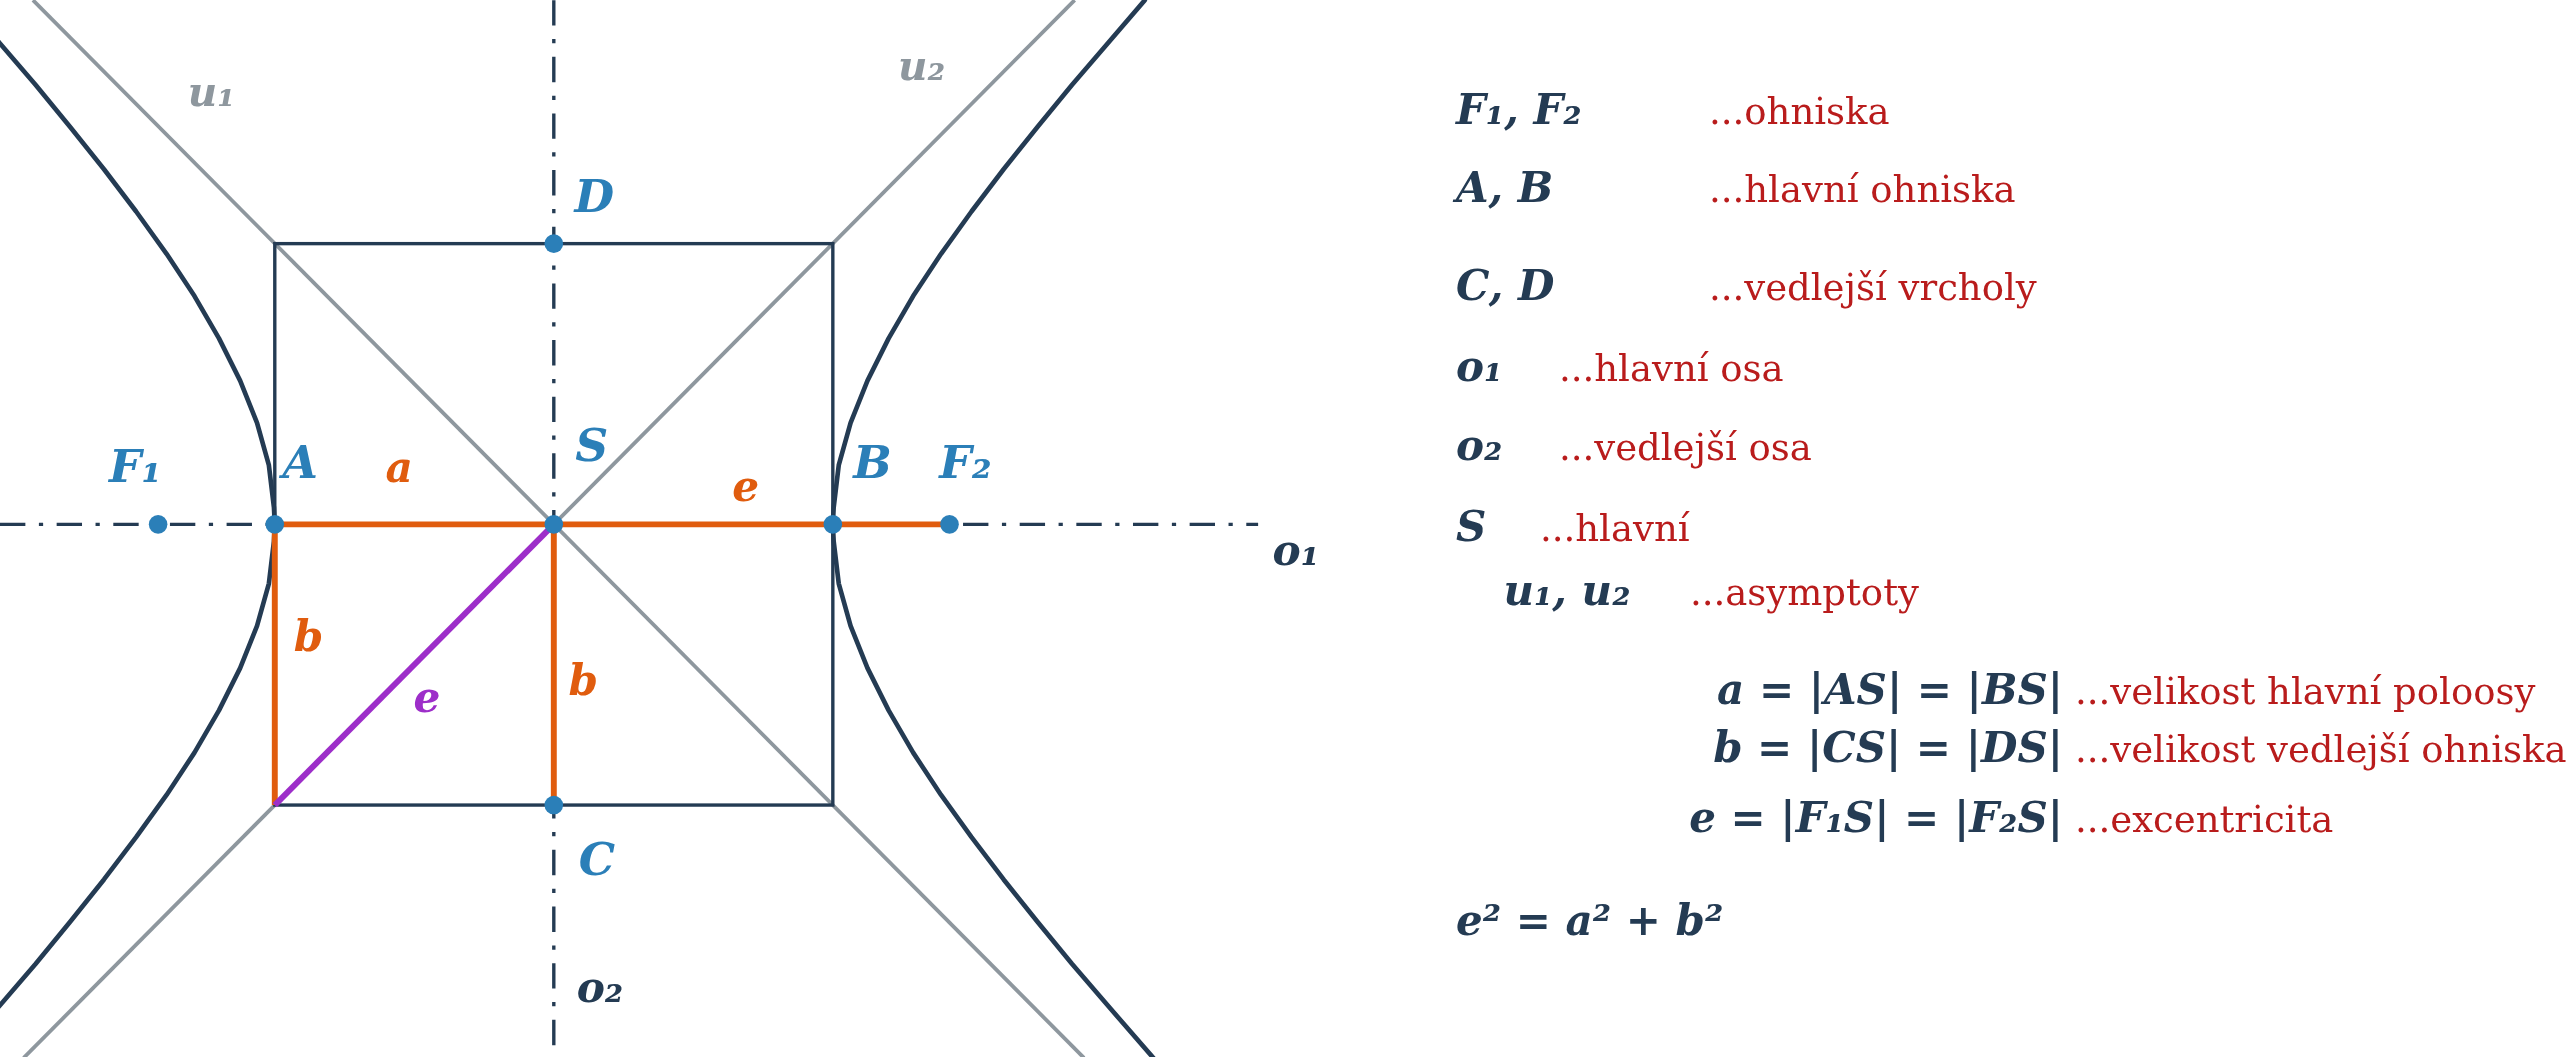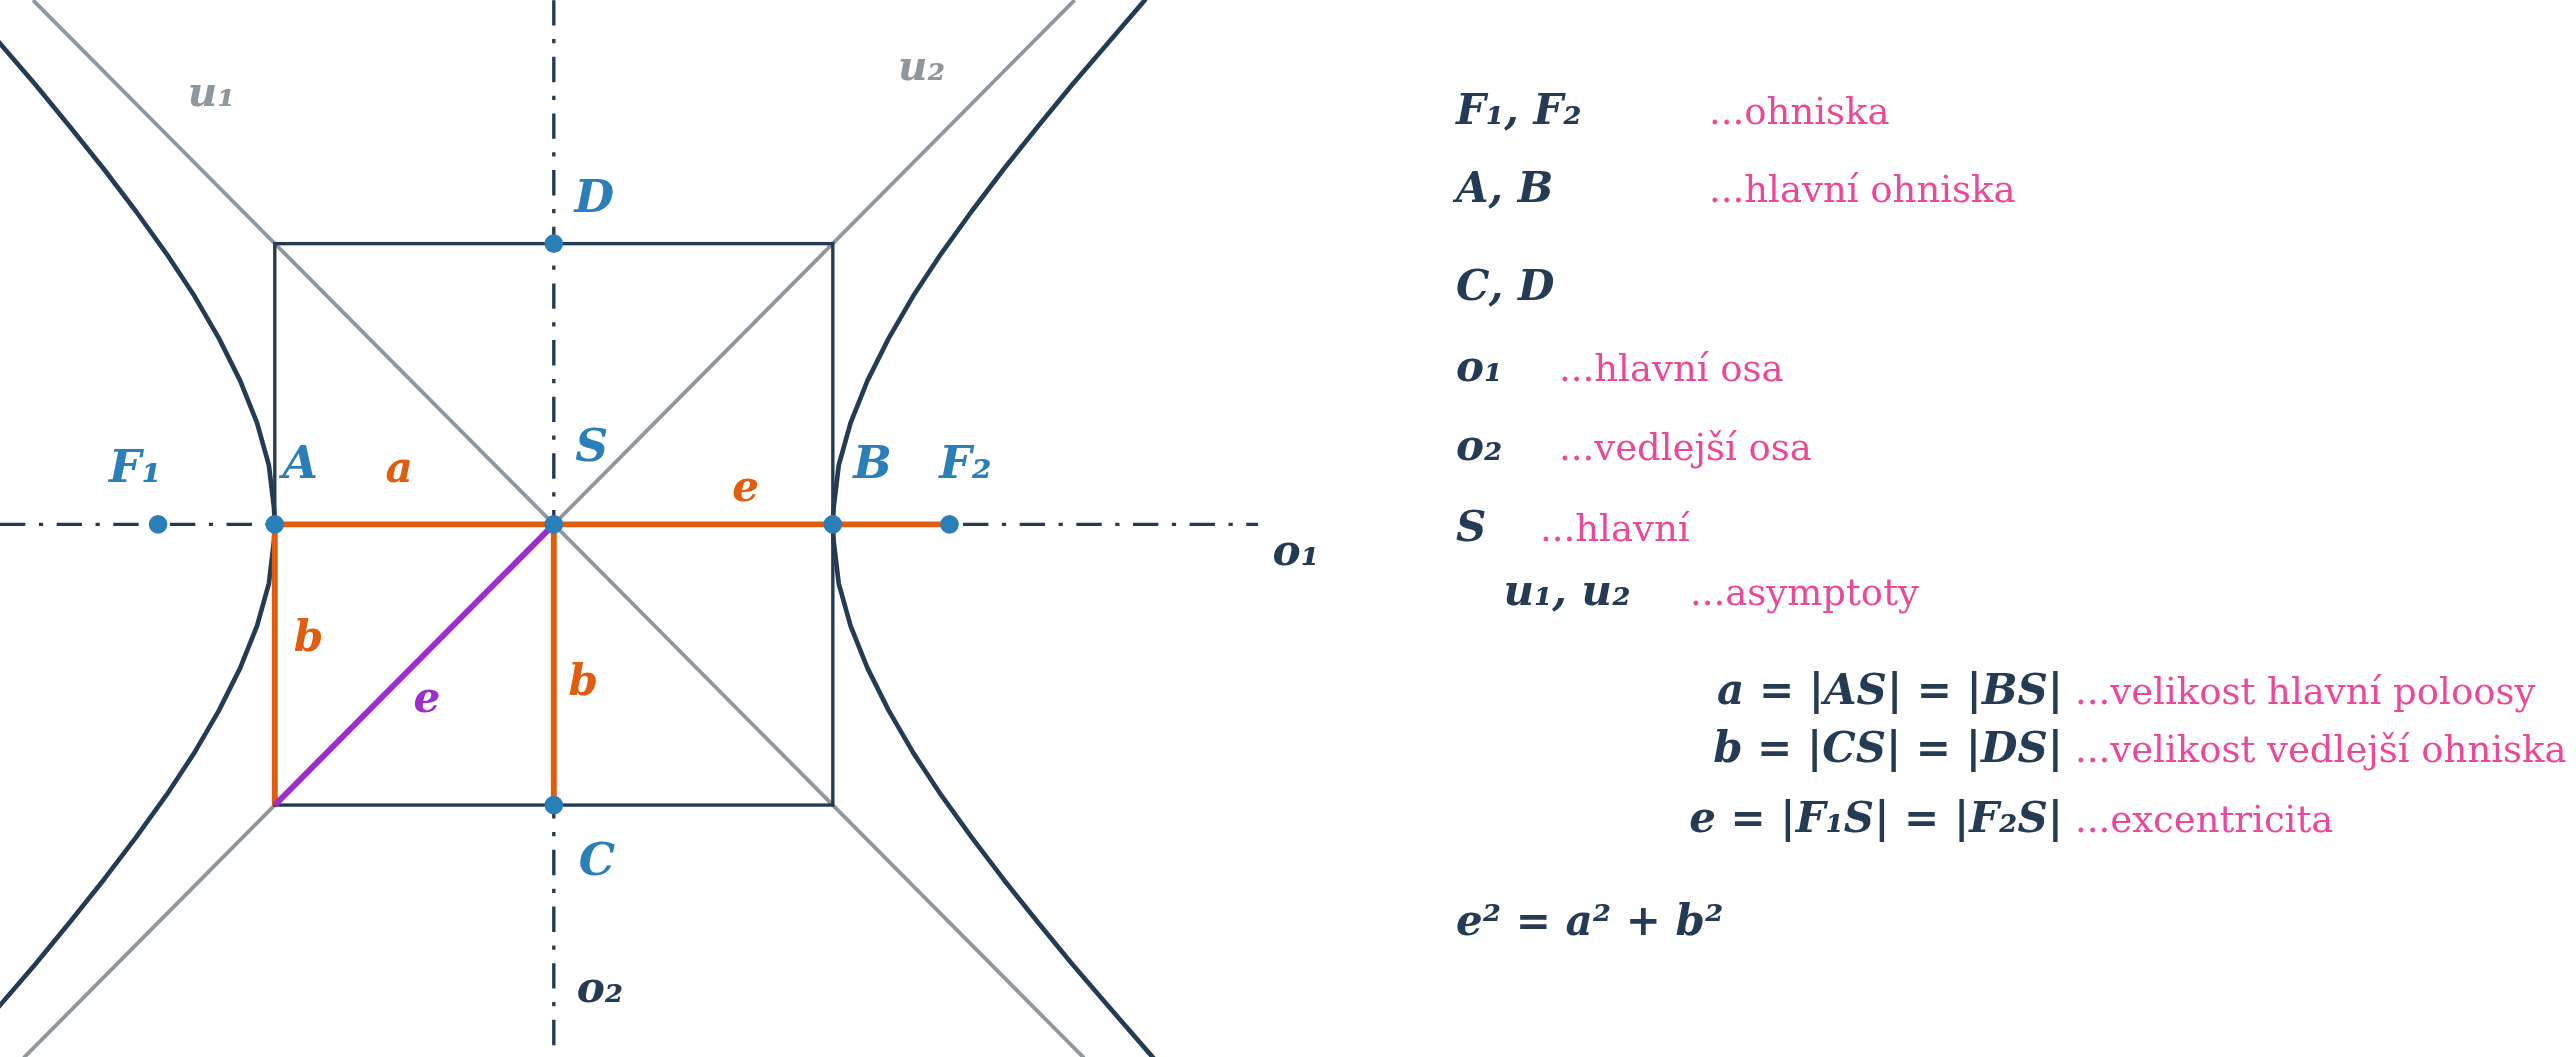--- a/index.html
+++ b/index.html
@@ -40,21 +40,21 @@
     font-family: "DejaVu Serif", serif;
     font-style: italic;
     font-weight: bold;
     font-size: 42px;
     color: #243b53;
     white-space: nowrap;
   }
   .legend-desc {
     font-family: "DejaVu Serif", serif;
     font-size: 37px;
-    color: #ec4899;
+    color: #b91c1c;
     white-space: nowrap;
     margin-left: 12px;
   }
   
   .sw-a { min-width: 241px; }
   .sw-b { min-width: 91px; }
   .sw-c { min-width: 72px;  }
   .sw-d { min-width: 222px; }
   .sw-e { min-width: 607px; text-align: right; }
   .mt-1 { margin-top: 27px; }
@@ -144,20 +144,21 @@
       <span class="legend-desc">...ohniska</span>
     </div>
 
     <div class="legend-row mt-1">
       <span class="legend-symbol sw-a">A, B</span>
       <span class="legend-desc">...hlavní ohniska</span>
     </div>
 
     <div class="legend-row mt-2">
       <span class="legend-symbol sw-a">C, D</span>
+      <span class="legend-desc">...vedlejší vrcholy</span>
     </div>
 
     <div class="legend-row mt-3">
       <span class="legend-symbol sw-b">o₁</span>
       <span class="legend-desc">...hlavní osa</span>
     </div>
 
     <div class="legend-row mt-4">
       <span class="legend-symbol sw-b">o₂</span>
       <span class="legend-desc">...vedlejší osa</span>

